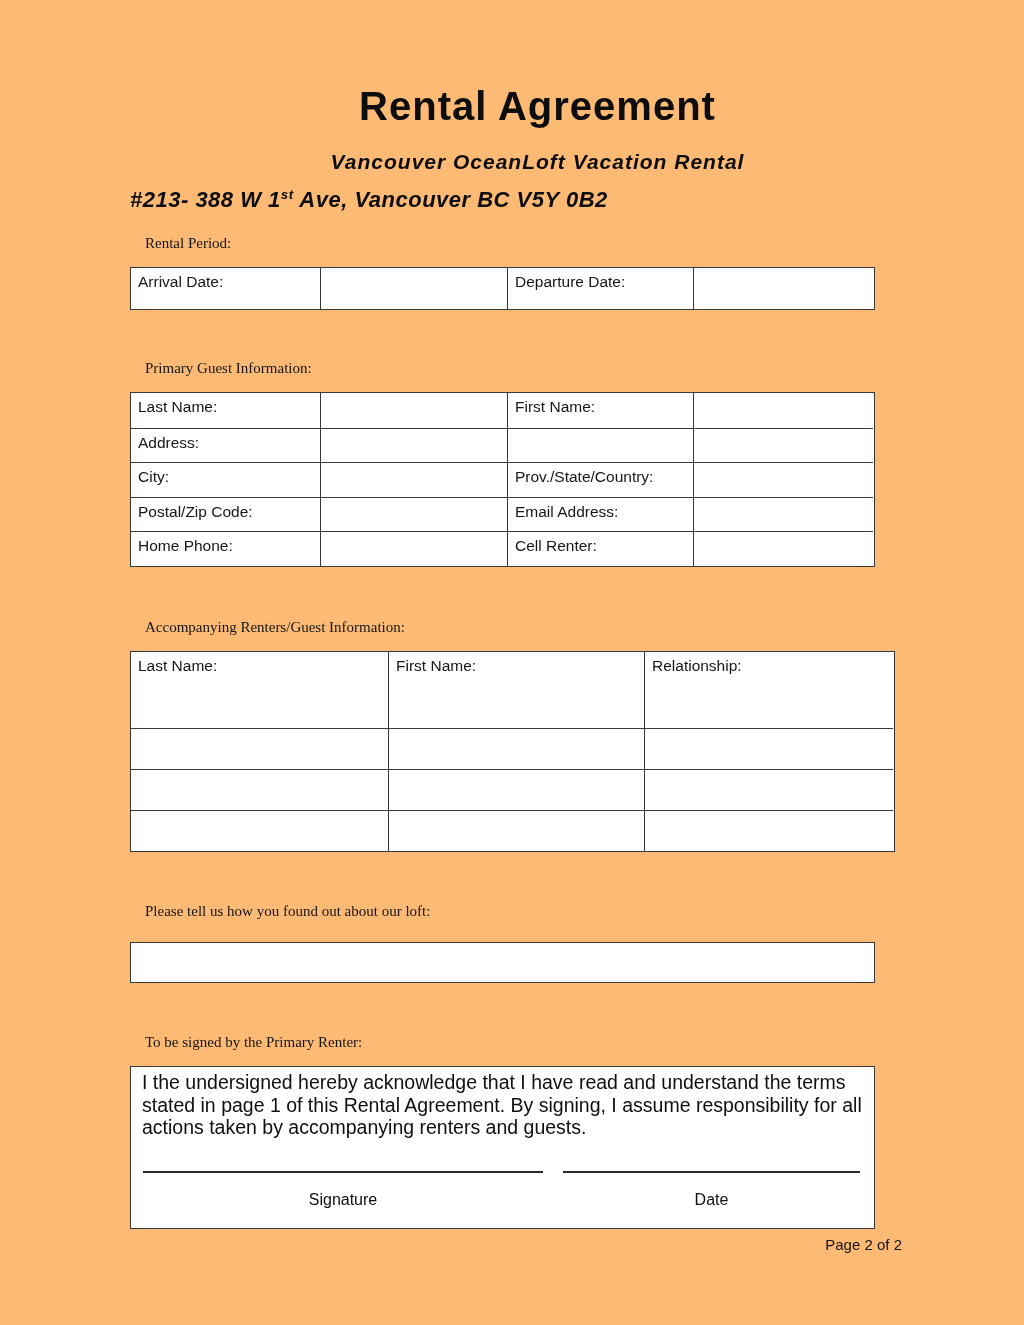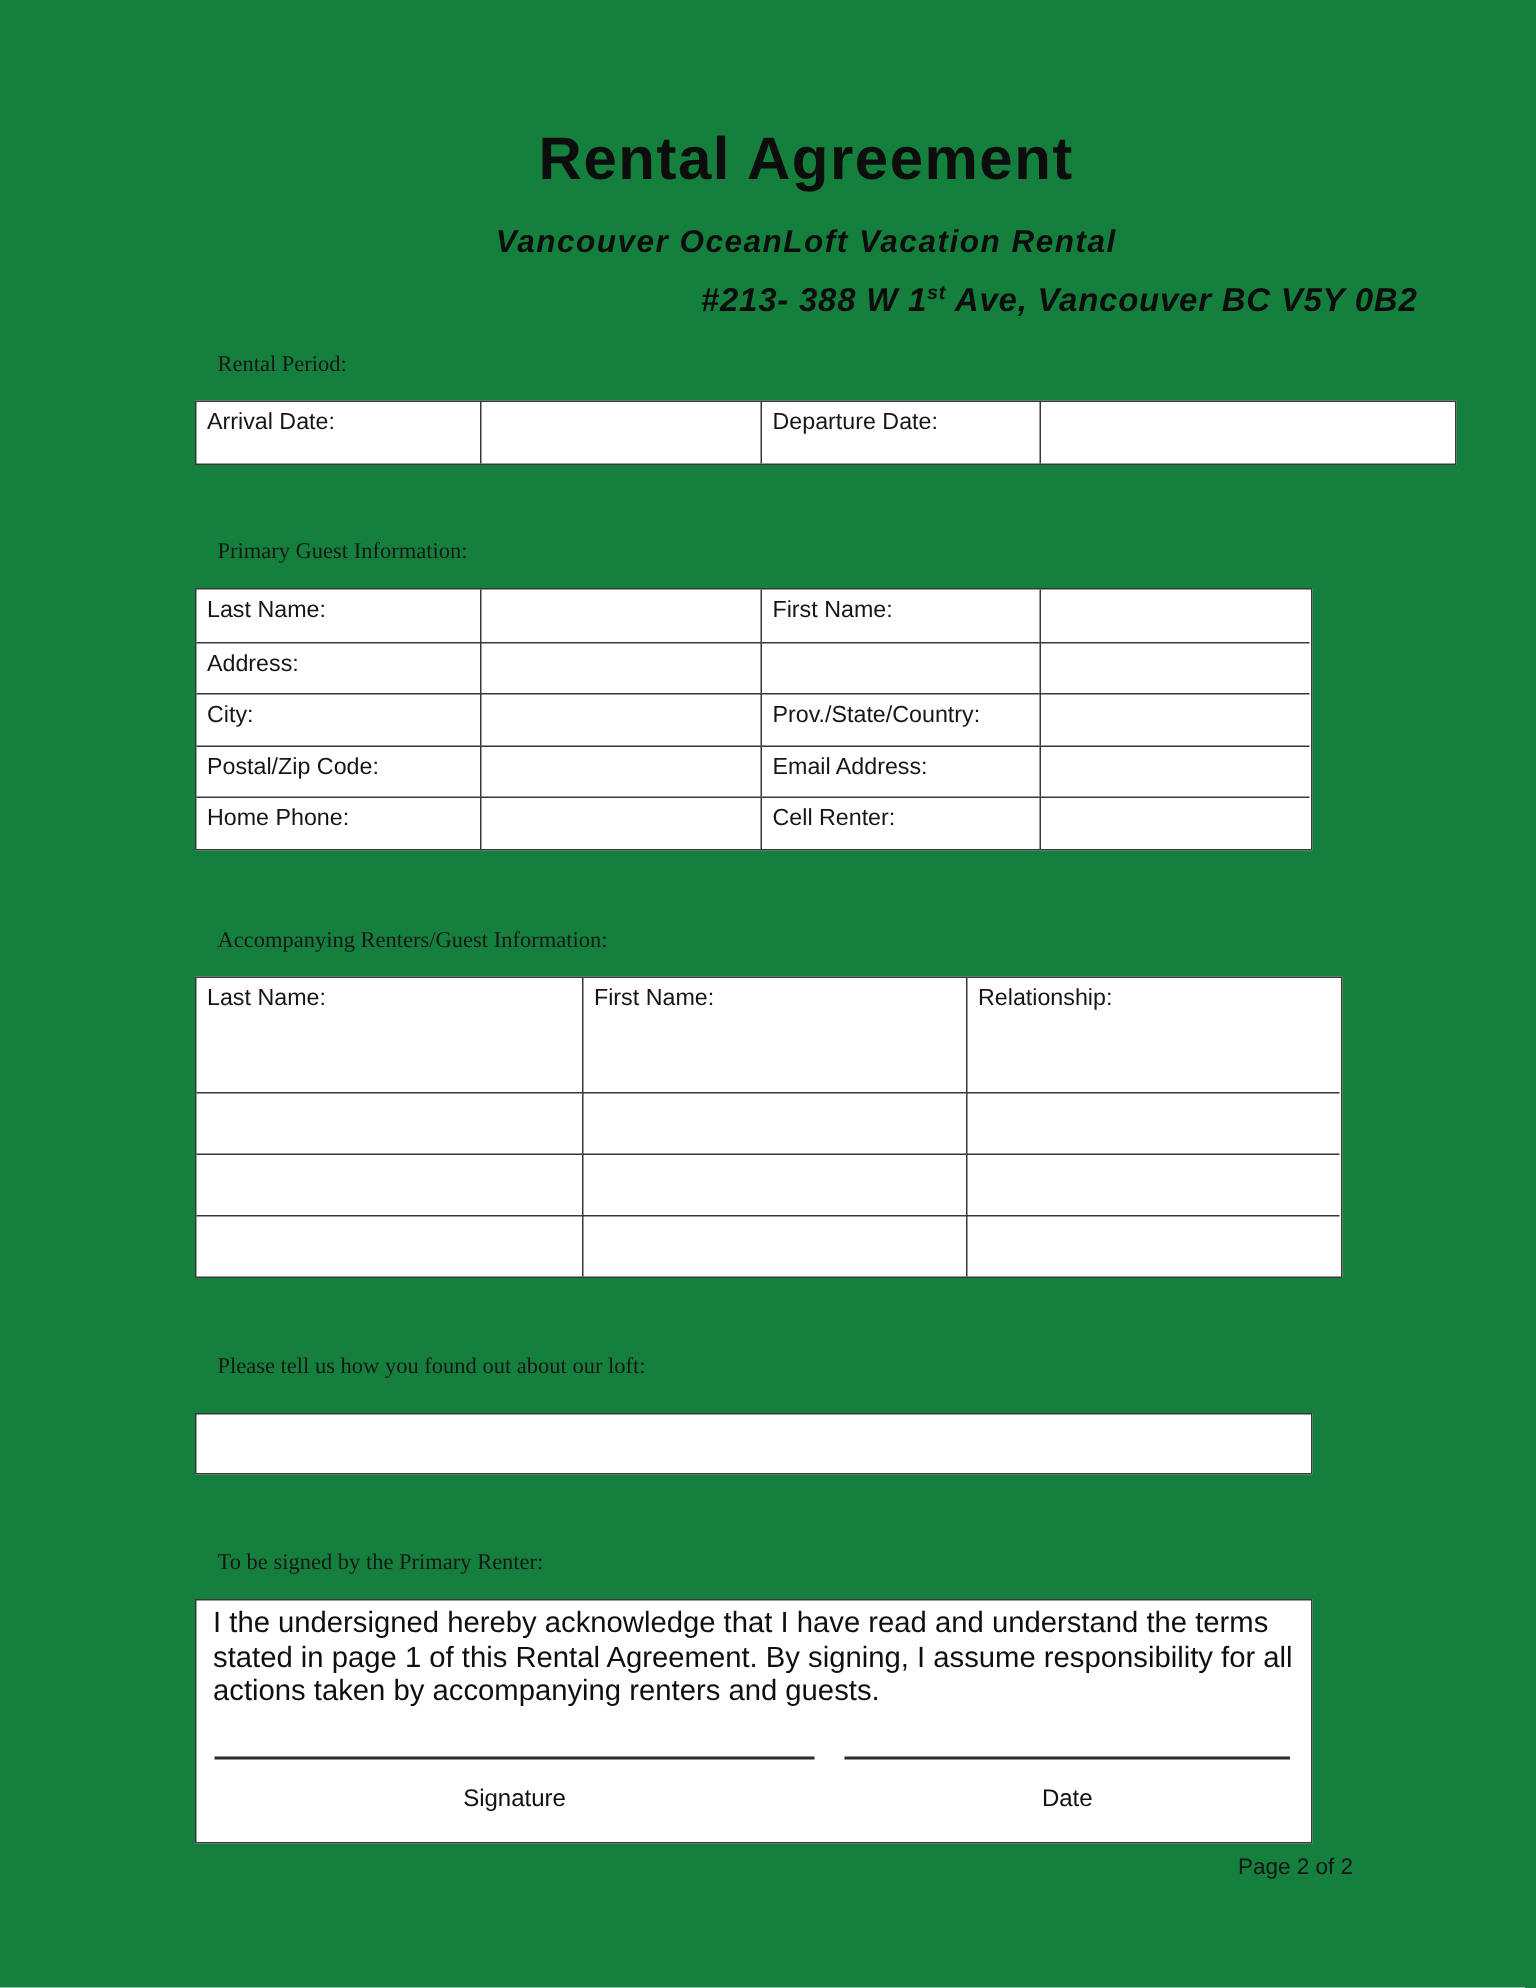--- a/index.html
+++ b/index.html
@@ -4,21 +4,21 @@
 <style>
   html, body {
     margin: 0;
     padding: 0;
     background: #ffffff;
   }
   .page {
     position: relative;
     width: 1024px;
     height: 1325px;
-    background: #15803d;
+    background: #fdba74;
     font-family: "Liberation Sans", sans-serif;
     color: #121212;
     overflow: hidden;
   }
   .abs { position: absolute; }
 
   
   .doc-title {
     left: 130px; top: 84px; width: 815px;
     text-align: center;
@@ -31,21 +31,21 @@
     left: 130px; top: 150px; width: 815px;
     text-align: center;
     font-size: 21px;
     font-weight: bold;
     font-style: italic;
     letter-spacing: 1px;
     color: #0d0d0d;
   }
   .doc-address {
     left: 130px; top: 187px; width: 815px;
-    text-align: right;
+    text-align: left;
     font-size: 22px;
     font-weight: bold;
     font-style: italic;
     letter-spacing: 0.5px;
     color: #0d0d0d;
   }
   .doc-address sup { font-size: 60%; }
 
   
   .sec-label {
@@ -70,21 +70,21 @@
     font-size: 15.5px;
     color: #161616;
     overflow: hidden;
   }
   .t4 .cell:nth-child(4n+1) { border-left: none; }
   .t4 .cell:nth-child(-n+4) { border-top: none; }
   .t3 .cell:nth-child(3n+1) { border-left: none; }
   .t3 .cell:nth-child(-n+3) { border-top: none; }
 
   .tbl-rental {
-    left: 130px; top: 267px; width: 841px;
+    left: 130px; top: 267px; width: 745px;
     grid-template-columns: 189px 187px 186px 180px;
     grid-template-rows: 41px;
   }
   .tbl-primary {
     left: 130px; top: 392px; width: 745px;
     grid-template-columns: 189px 187px 186px 180px;
     grid-template-rows: repeat(5, 34.6px);
   }
   .tbl-guests {
     left: 130px; top: 651px; width: 765px;

